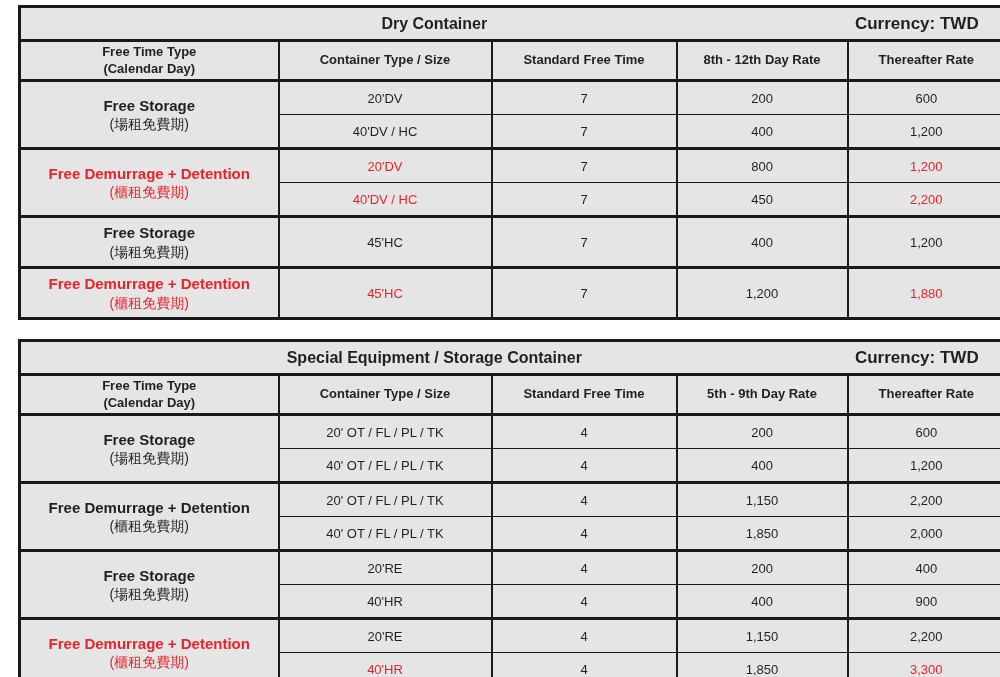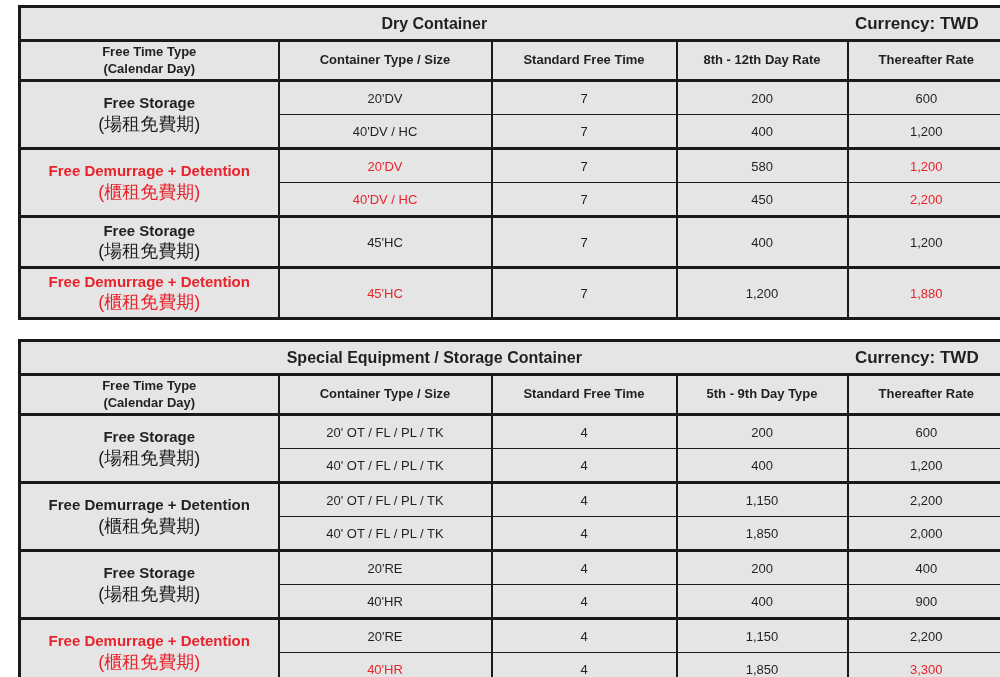--- a/index.html
+++ b/index.html
@@ -47,21 +47,21 @@
     height:40px;
     white-space:normal;
     line-height:1.25;
   }
   tr.group-start td{border-top:3px solid var(--border);}
   tr.group-inner td{border-top:1px solid var(--border);}
   tbody tr{height:34px;}
   tbody tr.single{height:51px;}
   td.label-cell{white-space:normal;line-height:1.3;}
   .label-en{font-weight:bold;font-size:15px;}
-  .label-zh{font-weight:normal;font-size:18px;}
+  .label-zh{font-weight:normal;font-size:14px;}
   .red{color:var(--red);}
   .black{color:var(--text);}
 </style>
 </head>
 <body>
 
 <table class="rate-table" id="dry-table">
   <colgroup>
     <col style="width:259px">
       <col style="width:213px">
@@ -102,21 +102,21 @@
         <td class="data-cell black">400</td>
         <td class="data-cell black">1,200</td>
       </tr>
       <tr class="group-start">
         <td class="label-cell" rowspan="2">
           <div class="label-en red">Free Demurrage + Detention</div>
           <div class="label-zh red">(櫃租免費期)</div>
         </td>
         <td class="data-cell red">20'DV</td>
         <td class="data-cell black">7</td>
-        <td class="data-cell black">580</td>
+        <td class="data-cell black">800</td>
         <td class="data-cell red">1,200</td>
       </tr>
       <tr class="group-inner">
         <td class="data-cell red">40'DV / HC</td>
         <td class="data-cell black">7</td>
         <td class="data-cell black">450</td>
         <td class="data-cell red">2,200</td>
       </tr>
       <tr class="group-start single">
         <td class="label-cell" rowspan="1">
@@ -154,21 +154,21 @@
       <td class="title-main" colspan="4">Special Equipment / Storage Container</td>
       <td class="currency">Currency: TWD</td>
     </tr>
     <tr class="header-row">
       <td>
         <div>Free Time Type</div>
         <div>(Calendar Day)</div>
       </td>
       <td>Container Type / Size</td>
       <td>Standard Free Time</td>
-      <td>5th - 9th Day Type</td>
+      <td>5th - 9th Day Rate</td>
       <td>Thereafter Rate</td>
     </tr>
   </tbody>
   <tbody id="reefer-body">
       <tr class="group-start">
         <td class="label-cell" rowspan="2">
           <div class="label-en black">Free Storage</div>
           <div class="label-zh black">(場租免費期)</div>
         </td>
         <td class="data-cell black">20' OT / FL / PL / TK</td>

